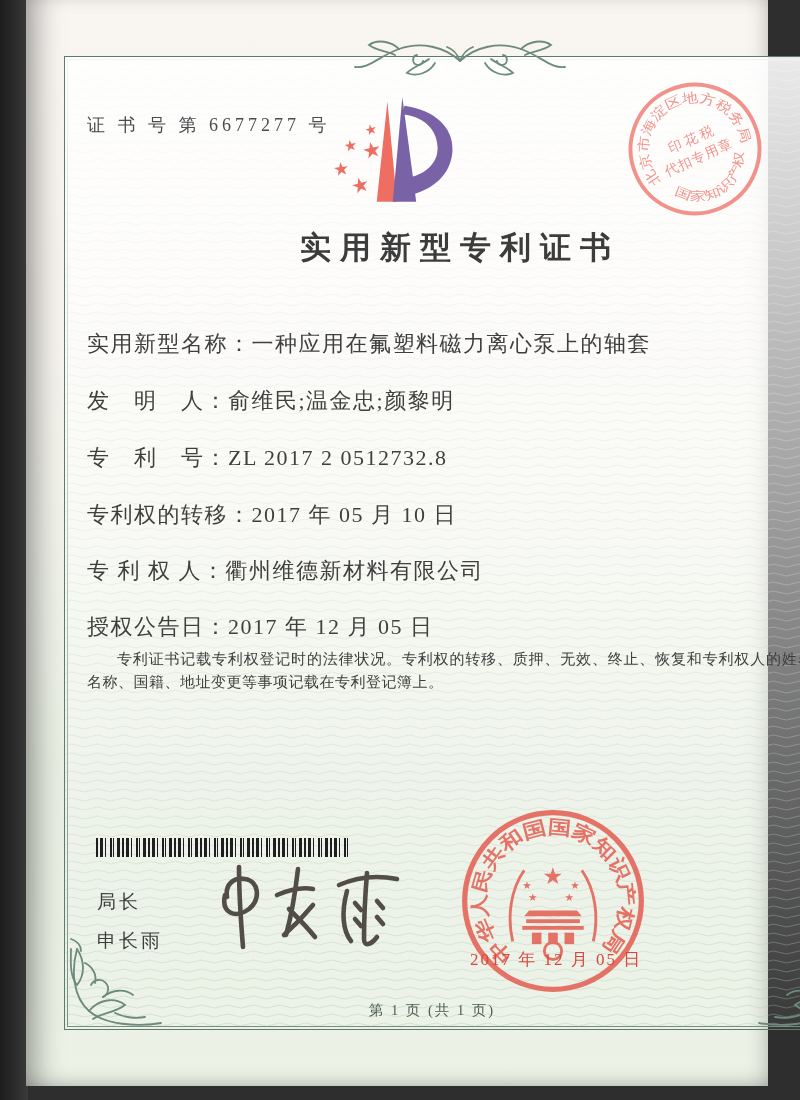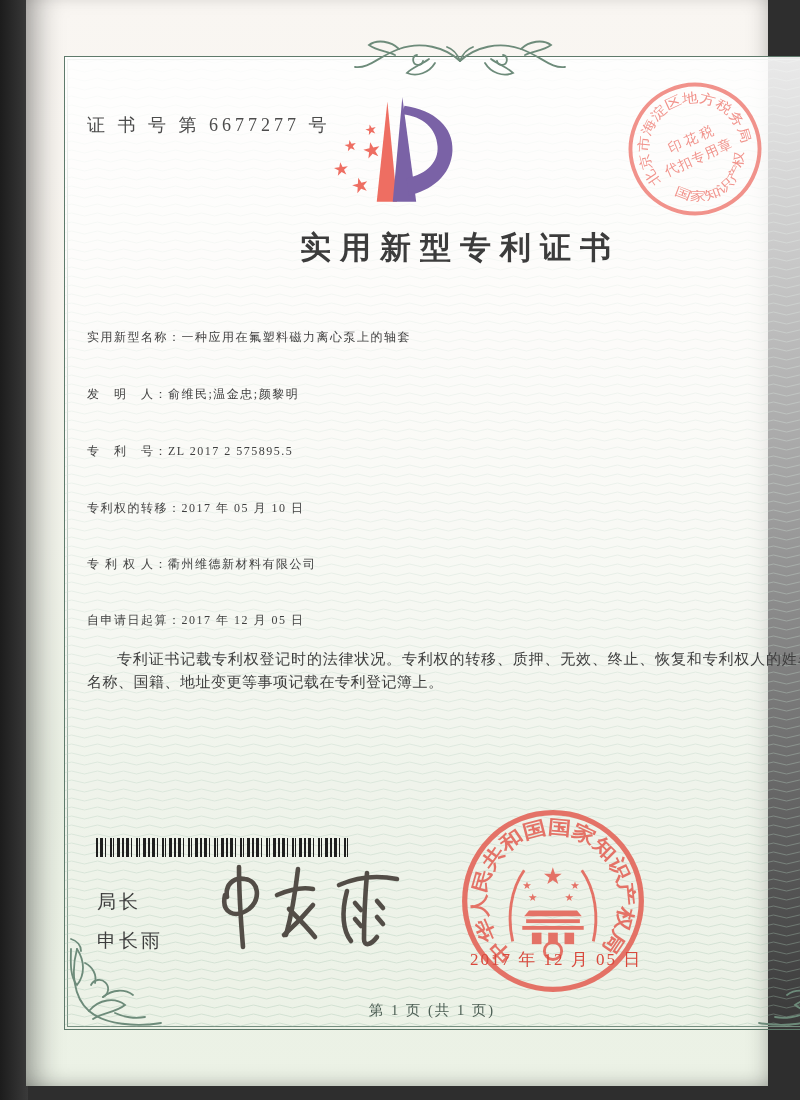--- a/index.html
+++ b/index.html
@@ -28,21 +28,21 @@
 
   .cert-no { position:absolute; left:22px; top:56px; font-size:18px; letter-spacing:4px; color:#4c4c4c; }
 
   .logo { position:absolute; left:262px; top:36px; width:140px; height:128px; }
   .stamp { position:absolute; left:552px; top:14px; width:156px; height:156px; transform:rotate(-24deg); opacity:.85; }
 
   .title { position:absolute; left:0; right:0; top:170px; text-align:center;
     font-size:31px; font-weight:bold; letter-spacing:9px; color:#3c3c3c; }
 
   .fields { position:absolute; left:22px; top:272px; right:20px; }
-  .field-row { position:absolute; left:0; font-size:12px; color:#3f3f3f; letter-spacing:1.5px; white-space:nowrap; }
+  .field-row { position:absolute; left:0; font-size:22px; color:#3f3f3f; letter-spacing:1.5px; white-space:nowrap; }
   .field-row .lbl { color:#3f3f3f; }
   .f0{top:0px} .f1{top:57px} .f2{top:114px} .f3{top:171px} .f4{top:227px} .f5{top:283px}
 
   .paras { position:absolute; left:22px; right:26px; top:591px; font-size:15px; line-height:1.56;
     color:#3e3e3e; text-align:justify; letter-spacing:.5px; }
   .paras p { text-indent:2em; }
 
   .barcode { position:absolute; left:31px; top:781px; width:252px; height:19px;
     background:repeating-linear-gradient(90deg,
       #1f1f1f 0 2px, transparent 2px 4px,
@@ -161,24 +161,24 @@
         </text>
         <text x="80" y="74" text-anchor="middle" fill="#ef8078" font-size="14">印 花 税</text>
         <text x="80" y="94" text-anchor="middle" fill="#ef8078" font-size="14" letter-spacing="1">代扣专用章</text>
       </svg>
 
       <div class="title">实用新型专利证书</div>
 
       <div class="fields">
         <div class="field-row f0"><span class="lbl">实用新型名称：</span><span>一种应用在氟塑料磁力离心泵上的轴套</span></div>
         <div class="field-row f1"><span class="lbl">发　明　人：</span><span>俞维民;温金忠;颜黎明</span></div>
-        <div class="field-row f2"><span class="lbl">专　利　号：</span><span>ZL 2017 2 575895.5</span></div>
+        <div class="field-row f2"><span class="lbl">专　利　号：</span><span>ZL 2017 2 0512732.8</span></div>
         <div class="field-row f3"><span class="lbl">专利权的转移：</span><span>2017 年 05 月 10 日</span></div>
         <div class="field-row f4"><span class="lbl">专 利 权 人：</span><span>衢州维德新材料有限公司</span></div>
-        <div class="field-row f5"><span class="lbl">自申请日起算：</span><span>2017 年 12 月 05 日</span></div>
+        <div class="field-row f5"><span class="lbl">授权公告日：</span><span>2017 年 12 月 05 日</span></div>
       </div>
 
       <div class="paras">
         <p>专利证书记载专利权登记时的法律状况。专利权的转移、质押、无效、终止、恢复和专利权人的姓名或名称、国籍、地址变更等事项记载在专利登记簿上。</p>
       </div>
 
       <div class="barcode"></div>
 
       <div class="issuer">
         <span>局长</span>

